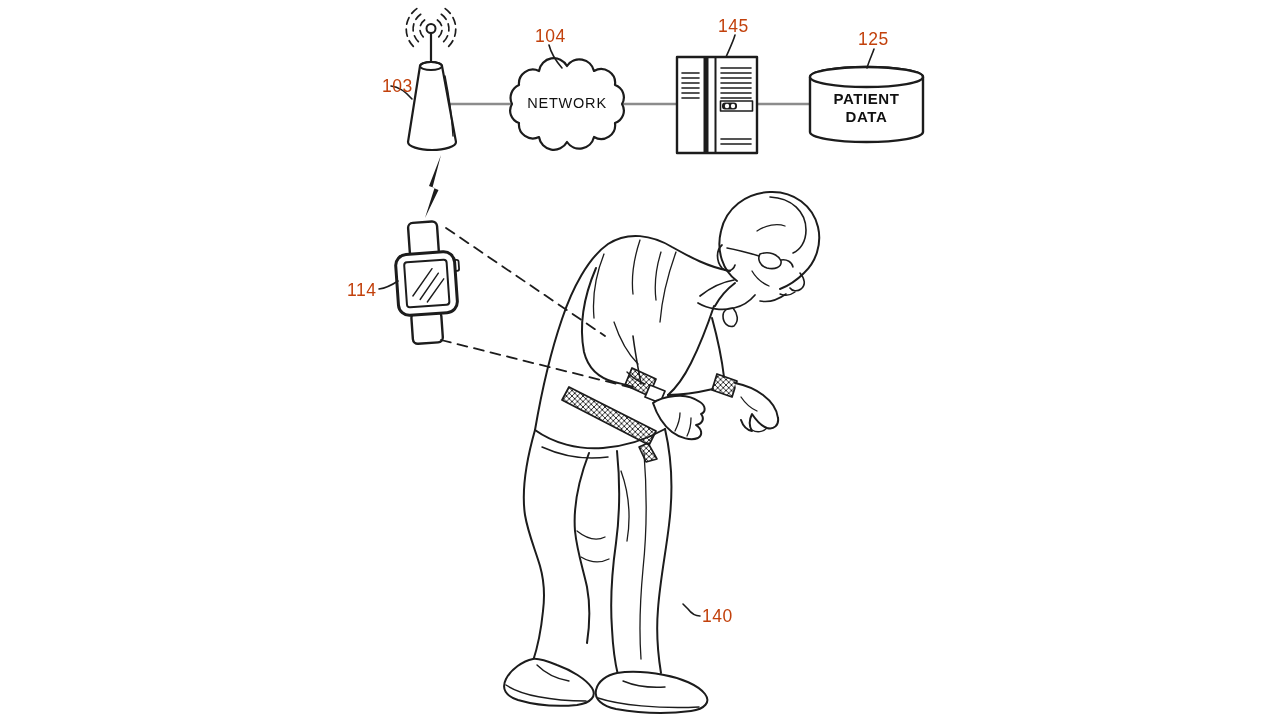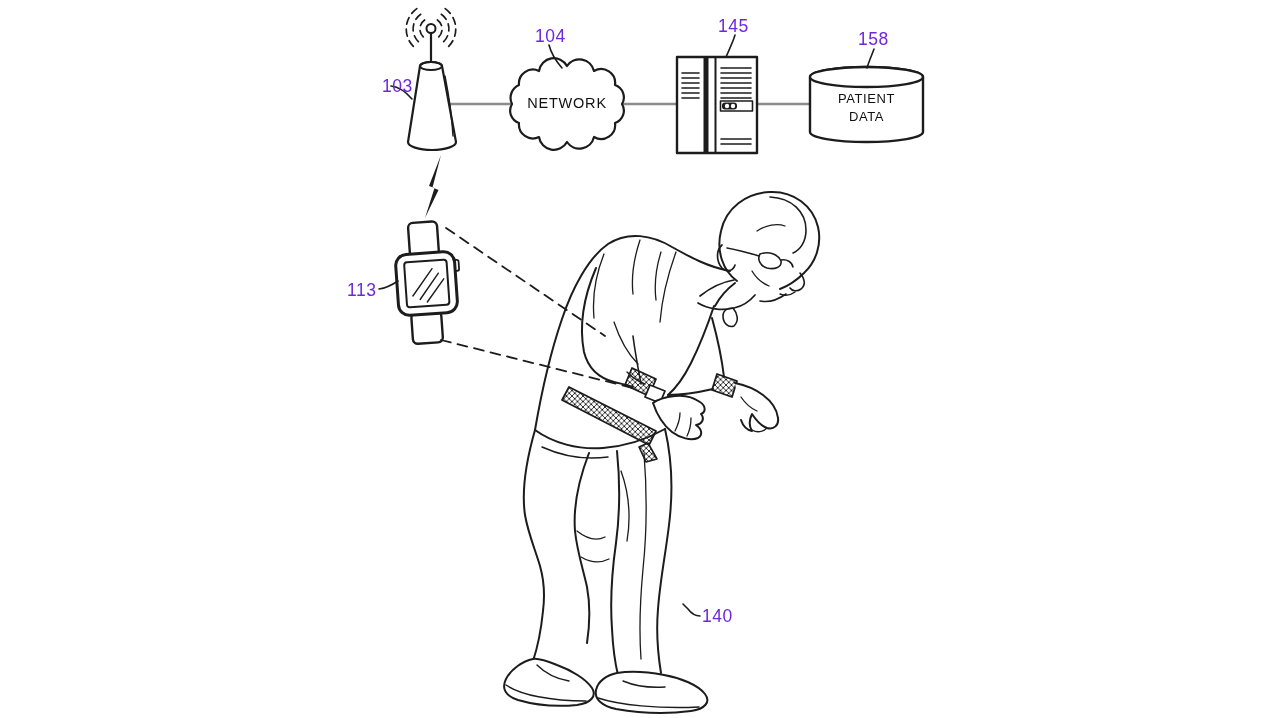--- a/index.html
+++ b/index.html
@@ -1,22 +1,22 @@
 <!DOCTYPE html>
 <html><head>
 <meta charset="utf-8">
 <style>
   html,body{margin:0;padding:0;background:#ffffff;}
   .stage{position:relative;width:1280px;height:718px;background:#ffffff;overflow:hidden;
          font-family:"Liberation Sans",sans-serif;}
   .art{position:absolute;left:0;top:0;}
-  .ref-label{position:absolute;color:#6d28d9;font-size:17.5px;letter-spacing:.5px;white-space:nowrap;}
+  .ref-label{position:absolute;color:#c2410c;font-size:17.5px;letter-spacing:.5px;white-space:nowrap;}
   .node-label{position:absolute;color:#111;text-align:center;}
   .network-label{left:512px;top:95px;width:110px;font-size:14.5px;letter-spacing:.8px;}
-  .database-label{left:826px;top:90px;width:81px;font-size:13px;line-height:17.5px;letter-spacing:.6px;}
+  .database-label{left:826px;top:90px;width:81px;font-size:15px;line-height:17.5px;letter-spacing:.6px;font-weight:bold;}
 </style>
 </head>
 <body>
 
 <div class="stage">
 
 <svg class="art" width="1280" height="718" viewBox="0 0 1280 718" fill="none" stroke-linecap="round" stroke-linejoin="round">
   <defs>
     <pattern id="xh" width="5.5" height="5.5" patternUnits="userSpaceOnUse">
       <path d="M0,5.5 L5.5,0 M0,0 L5.5,5.5" stroke="#1c1c1c" stroke-width="0.9"></path>
@@ -188,20 +188,20 @@
     <path d="M735,35 C733,42 729,50 726,57"></path>
     <path d="M874,49 C872,55 869,61 867,68"></path>
     <path d="M379,289 C386,288 392,285 398,281"></path>
     <path d="M700,616 C695,616 691,613 688,609 C686,607 685,606 683,604"></path>
   </g>
 </svg>
 
 <div class="ref-label" style="left:382px;top:76px">103</div>
 <div class="ref-label" style="left:535px;top:26px">104</div>
 <div class="ref-label" style="left:718px;top:16px">145</div>
-<div class="ref-label" style="left:858px;top:29px">158</div>
-<div class="ref-label" style="left:347px;top:280px">113</div>
+<div class="ref-label" style="left:858px;top:29px">125</div>
+<div class="ref-label" style="left:347px;top:280px">114</div>
 <div class="ref-label" style="left:702px;top:606px">140</div>
 
 <div class="node-label network-label">NETWORK</div>
 <div class="node-label database-label">PATIENT DATA</div>
 
 </div>
 
 </body></html>

